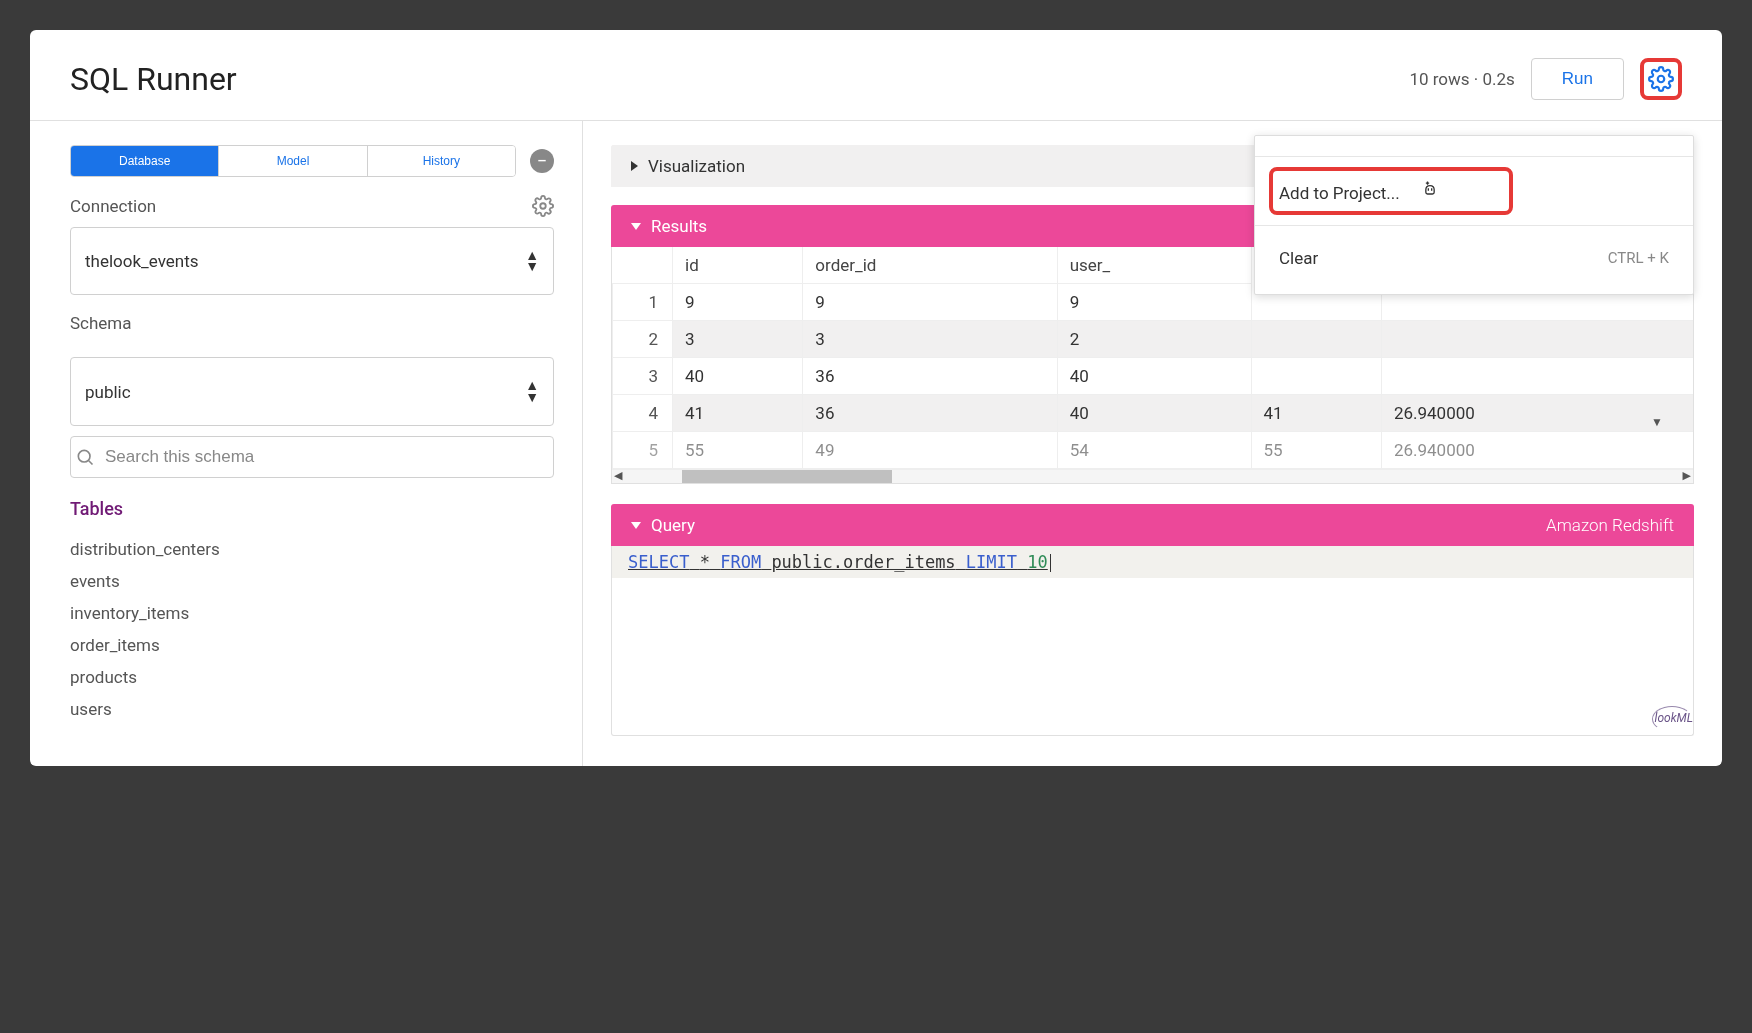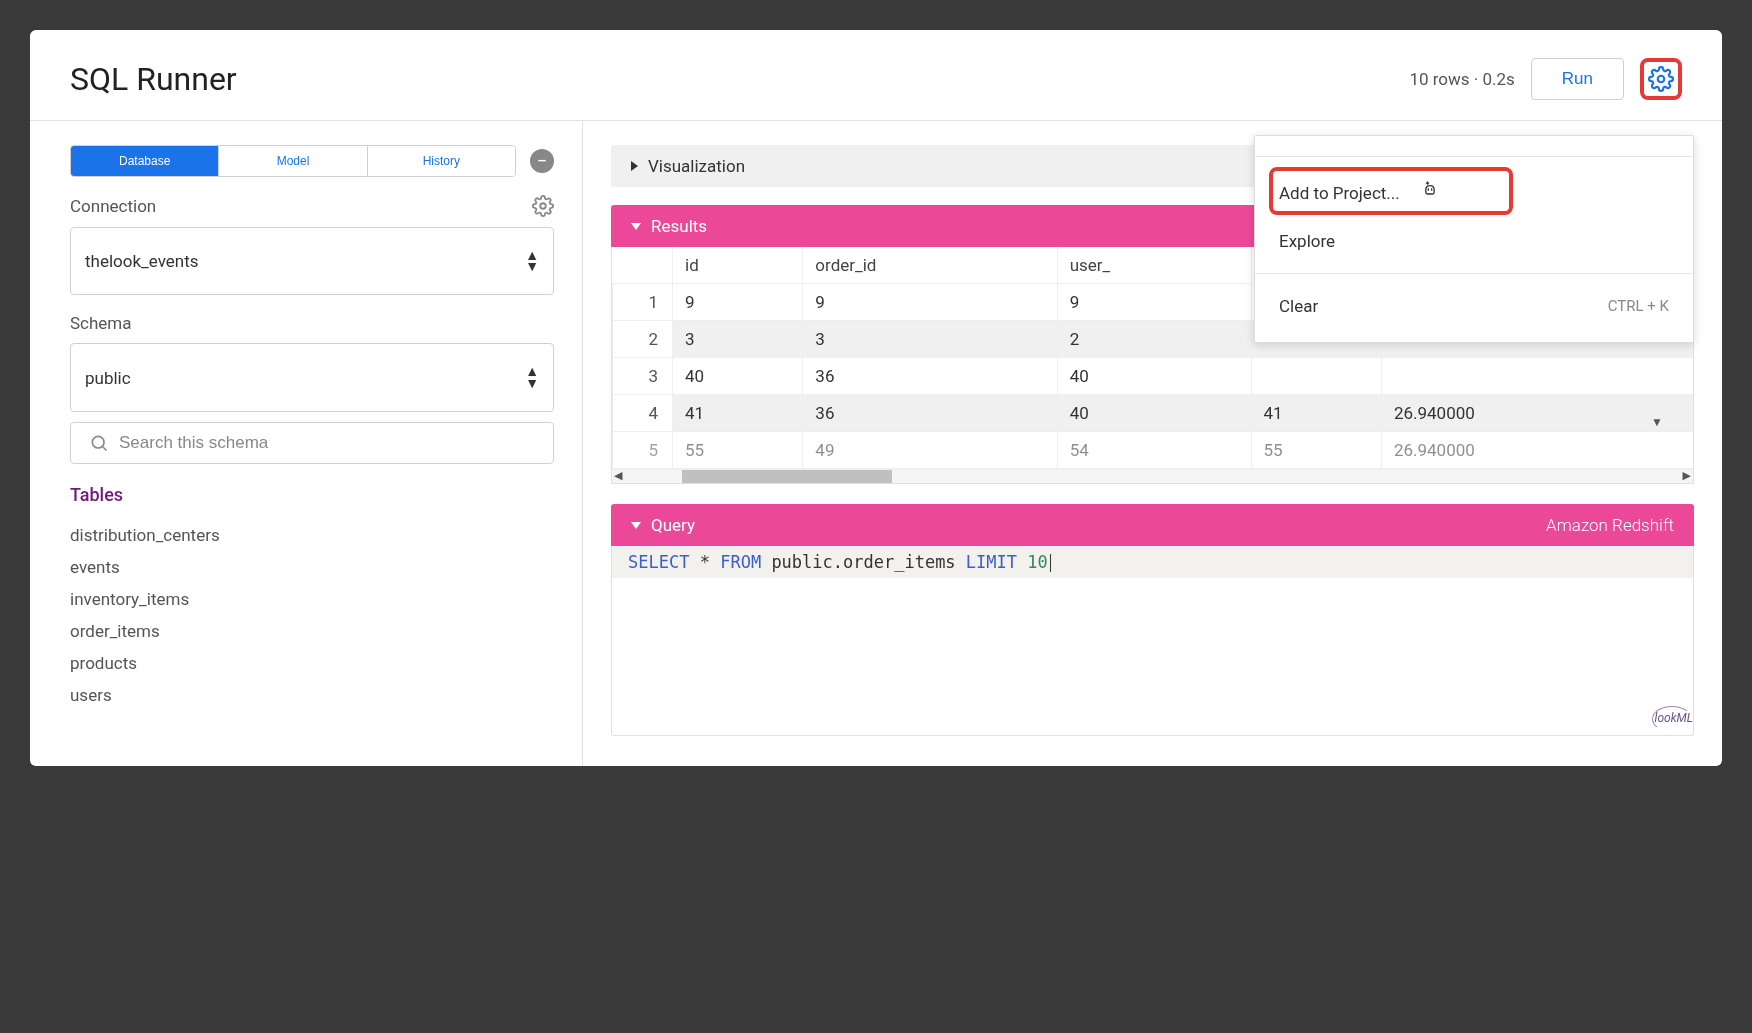--- a/index.html
+++ b/index.html
@@ -121,21 +121,21 @@
   justify-content: space-between;
   background: #fff;
   cursor: pointer;
   margin-bottom: 18px;
 }
 .sort-icon { font-size: 14px; color: #333; line-height: 0.8; display: flex; flex-direction: column; }
 .search-box {
   width: 100%;
   border: 1px solid #d0d0d0;
   border-radius: 4px;
-  padding: 10px 18px;
+  padding: 10px 4px;
   font-size: 17px;
   display: flex;
   align-items: center;
   gap: 10px;
   color: #888;
   margin-bottom: 20px;
 }
 .search-box input {
   border: none;
   outline: none;
@@ -200,20 +200,21 @@
 .hscroll-arrow.right { right: 2px; }
 .vscroll-caret { position: absolute; right: 30px; font-size: 12px; color: #555; }
 .query-panel { margin-bottom: 6px; }
 .sql-editor {
   border: 1px solid #e0e0e0;
   border-top: none;
   background: #fff;
   min-height: 190px;
   position: relative;
   border-radius: 0 0 3px 3px;
+  text-decoration: underline;
 }
 .sql-line {
   font-family: "Consolas", "Monaco", monospace;
   font-size: 17px;
   padding: 6px 16px;
   background: #f2f1ed;
 }
 .kw { color: #3a5fcd; }
 .num { color: #2e8b57; }
 .cursor-bar { display: inline-block; width: 1px; height: 18px; background: #333; vertical-align: middle; margin-left: 2px; }
@@ -319,21 +320,21 @@
       </div>
       <div class="select-box">
         <span>thelook_events</span>
         <span class="sort-icon">
             <span>▲</span>
             <span>▼</span>
           </span>
       </div>
 
       <span class="section-label">Schema</span>
-      <div class="select-box" style="margin-top:10px;margin-bottom:10px">
+      <div class="select-box" style="margin-top:24px;margin-bottom:10px">
         <span>public</span>
         <span class="sort-icon">
             <span>▲</span>
             <span>▼</span>
           </span>
       </div>
 
       <div class="search-box">
         <svg width="20" height="20" viewBox="0 0 24 24" fill="none" stroke="#888" stroke-width="2">
           <circle cx="11" cy="11" r="7"></circle>
@@ -460,23 +461,20 @@
         <span>Add to Project...</span>
         <span class="pointer-icon">
           <svg width="20" height="20" viewBox="0 0 24 24" fill="none" stroke="#333" stroke-width="1.6">
             <path d="M9 3v4M7 5h4M12 8c3 0 5 2 5 5v3a2 2 0 0 1-2 2h-6a2 2 0 0 1-2-2v-3c0-3 2-5 5-5z"></path>
             <path d="M10 11v3M14 11v3"></path>
           </svg>
         </span>
       </span>
       <div class="highlight-box"></div>
     </div>
-    <div class="menu-item">
-      <span>Explore</span>
-    </div>
     <div class="menu-divider"></div>
     <div class="menu-item">
       <span>Clear</span>
       <span class="shortcut">CTRL + K</span>
     </div>
   </div>
 
 </div>
 
 </body></html>

